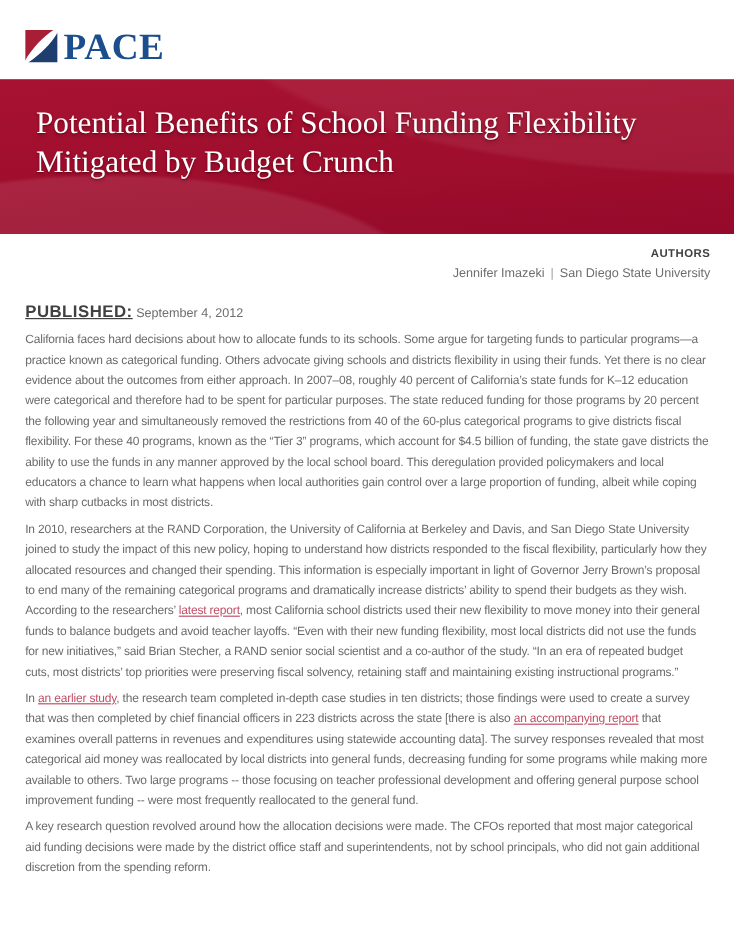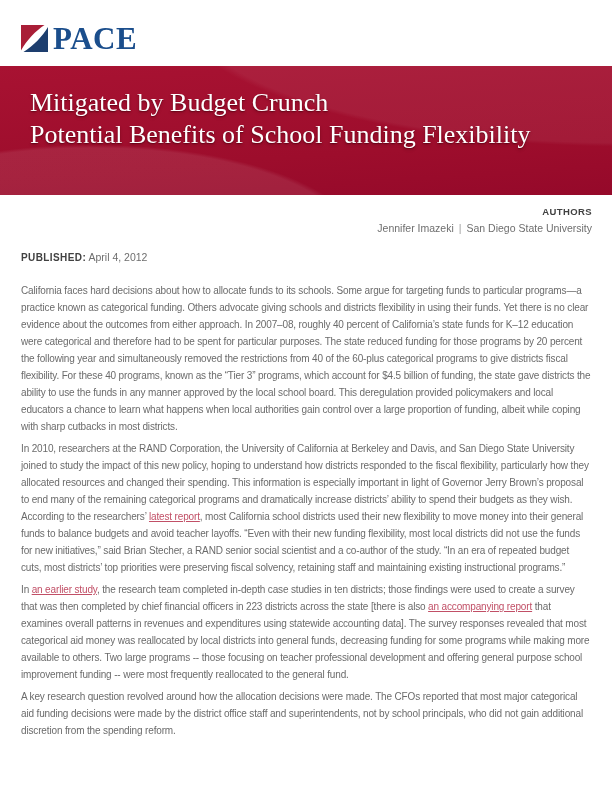--- a/index.html
+++ b/index.html
@@ -35,22 +35,22 @@
     text-shadow:0 1px 1px rgba(70,0,15,0.55), 0 2px 3px rgba(70,0,15,0.30);
   }
   
   .content { padding:11px 20px 0 21px; }
   .authors-label, .published-label {
     font-size:9.5px; font-weight:bold; color:#414141; letter-spacing:0.4px;text-align:right;
   }
   .author-line { margin-top:5px; font-size:10.5px; color:#6E6E6E;text-align:right; }
   .author-sep { color:#9f9f9f; padding:0 5px; }
   .published-line { margin-top:17px; font-size:10.5px; color:#6E6E6E; }
-  .published-label { font-size:10px; }
-  .article-body { margin-top:19px; }
+  .published-label { font-size:14px;text-decoration:underline; }
+  .article-body { margin-top:8px; }
   .para {
     font-size:10px; line-height:17px; letter-spacing:-0.15px;
     color:#6B6B6B; margin-bottom:5px; width:571px;
   }
   .para a.link { cursor:pointer; }
 </style>
 </head>
 <body>
 
 <div class="page">
@@ -61,34 +61,34 @@
         <rect width="27" height="27" fill="#ffffff"></rect>
         <path d="M0,0 H23.5 C15,5.5 5.5,15.5 0,25.5 Z" fill="#A91E37"></path>
         <path d="M27,2 V27 H2.5 C12.5,20.5 21.5,11.5 27,2 Z" fill="#1D3E6E"></path>
       </svg>
       <div class="logo-word">PACE</div>
     </div>
   </div>
 
   <div class="hero">
     <div class="hero-title">
+      <div>Potential Benefits of School Funding Flexibility</div>
       <div>Mitigated by Budget Crunch</div>
-      <div>Potential Benefits of School Funding Flexibility</div>
     </div>
   </div>
 
   <div class="content">
     <div class="authors-label">AUTHORS</div>
     <div class="author-line">
       <span>Jennifer Imazeki</span><span class="author-sep">|</span><span>San Diego State University</span>
     </div>
 
     <div class="published-line">
       <span class="published-label">PUBLISHED:</span>
-      <span>April 4, 2012</span>
+      <span>September 4, 2012</span>
     </div>
 
     <div class="article-body">
         <p class="para"><span>California faces hard decisions about how to allocate funds to its schools. Some argue for targeting funds to particular programs—a practice known as categorical funding. Others advocate giving schools and districts flexibility in using their funds. Yet there is no clear evidence about the outcomes from either approach. In 2007–08, roughly 40 percent of California’s state funds for K–12 education were categorical and therefore had to be spent for particular purposes. The state reduced funding for those programs by 20 percent the following year and simultaneously removed the restrictions from 40 of the 60-plus categorical programs to give districts fiscal flexibility. For these 40 programs, known as the “Tier 3” programs, which account for $4.5 billion of funding, the state gave districts the ability to use the funds in any manner approved by the local school board. This deregulation provided policymakers and local educators a chance to learn what happens when local authorities gain control over a large proportion of funding, albeit while coping with sharp cutbacks in most districts.</span></p>
         <p class="para"><span>In 2010, researchers at the RAND Corporation, the University of California at Berkeley and Davis, and San Diego State University joined to study the impact of this new policy, hoping to understand how districts responded to the fiscal flexibility, particularly how they allocated resources and changed their spending. This information is especially important in light of Governor Jerry Brown’s proposal to end many of the remaining categorical programs and dramatically increase districts’ ability to spend their budgets as they wish. According to the researchers’ </span><a class="link" href="#" style="color: rgb(193, 79, 102);">latest report</a><span>, most California school districts used their new flexibility to move money into their general funds to balance budgets and avoid teacher layoffs. “Even with their new funding flexibility, most local districts did not use the funds for new initiatives,” said Brian Stecher, a RAND senior social scientist and a co-author of the study. “In an era of repeated budget cuts, most districts’ top priorities were preserving fiscal solvency, retaining staff and maintaining existing instructional programs.”</span></p>
         <p class="para"><span>In </span><a class="link" href="#" style="color: rgb(193, 79, 102);">an earlier study</a><span>, the research team completed in-depth case studies in ten districts; those findings were used to create a survey that was then completed by chief financial officers in 223 districts across the state [there is also </span><a class="link" href="#" style="color: rgb(193, 79, 102);">an accompanying report</a><span> that examines overall patterns in revenues and expenditures using statewide accounting data]. The survey responses revealed that most categorical aid money was reallocated by local districts into general funds, decreasing funding for some programs while making more available to others. Two large programs -- those focusing on teacher professional development and offering general purpose school improvement funding -- were most frequently reallocated to the general fund.</span></p>
         <p class="para"><span>A key research question revolved around how the allocation decisions were made. The CFOs reported that most major categorical aid funding decisions were made by the district office staff and superintendents, not by school principals, who did not gain additional discretion from the spending reform.</span></p>
       </div>
   </div>
 

